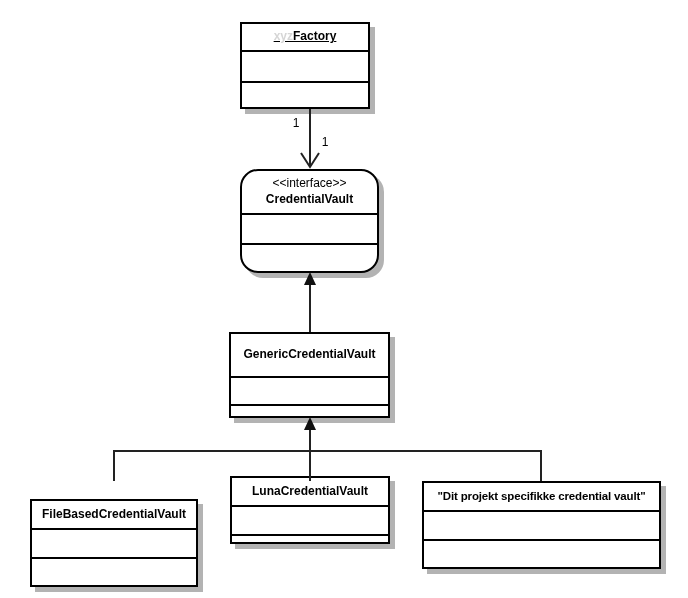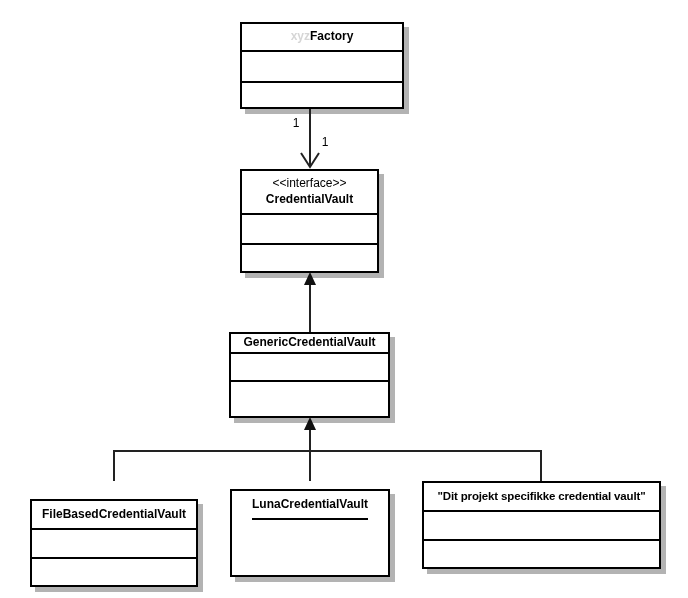--- a/index.html
+++ b/index.html
@@ -31,37 +31,37 @@
     color: #000000;
     white-space: nowrap;
     line-height: 1.3;
   }
   .uml-stereotype { font-weight: normal; font-size: 12px; }
   .muted-prefix { color: #d6d6d6; }
   .uml-comp { border-bottom: 2px solid #000000; }
   .uml-comp.last { border-bottom: none; flex: 1; }
 
   
-  #box-factory   { left: 240px; top: 22px;  width: 164px; height: 87px; }
+  #box-factory   { left: 240px; top: 22px;  width: 130px; height: 87px; text-decoration: underline; }
   #box-factory .uml-title { height: 28px; }
   #box-factory .comp-a    { height: 31px; }
 
-  #box-credvault { left: 240px; top: 169px; width: 139px; height: 104px; }
+  #box-credvault { left: 240px; top: 169px; width: 139px; height: 104px; border-radius: 18px; }
   #box-credvault .uml-title { height: 44px; }
   #box-credvault .comp-a    { height: 30px; }
 
   #box-generic   { left: 229px; top: 332px; width: 161px; height: 86px; }
-  #box-generic .uml-title { height: 20px; text-align: right; }
+  #box-generic .uml-title { height: 44px; text-align: right; }
   #box-generic .comp-a    { height: 28px; }
 
   #box-filebased { left: 30px;  top: 499px; width: 168px; height: 88px; }
   #box-filebased .uml-title { height: 29px; }
   #box-filebased .comp-a    { height: 29px; }
 
-  #box-luna      { left: 230px; top: 489px; width: 160px; height: 88px; align-items: center; }
+  #box-luna      { left: 230px; top: 476px; width: 160px; height: 68px; }
   #box-luna .uml-title { height: 29px; }
   #box-luna .comp-a    { height: 29px; }
 
   #box-project   { left: 422px; top: 481px; width: 239px; height: 88px; }
   #box-project .uml-title { height: 29px; font-size: 11.5px; letter-spacing: -0.15px; }
   #box-project .comp-a    { height: 29px; }
 
   .connectors {
     position: absolute;
     left: 0; top: 0;

